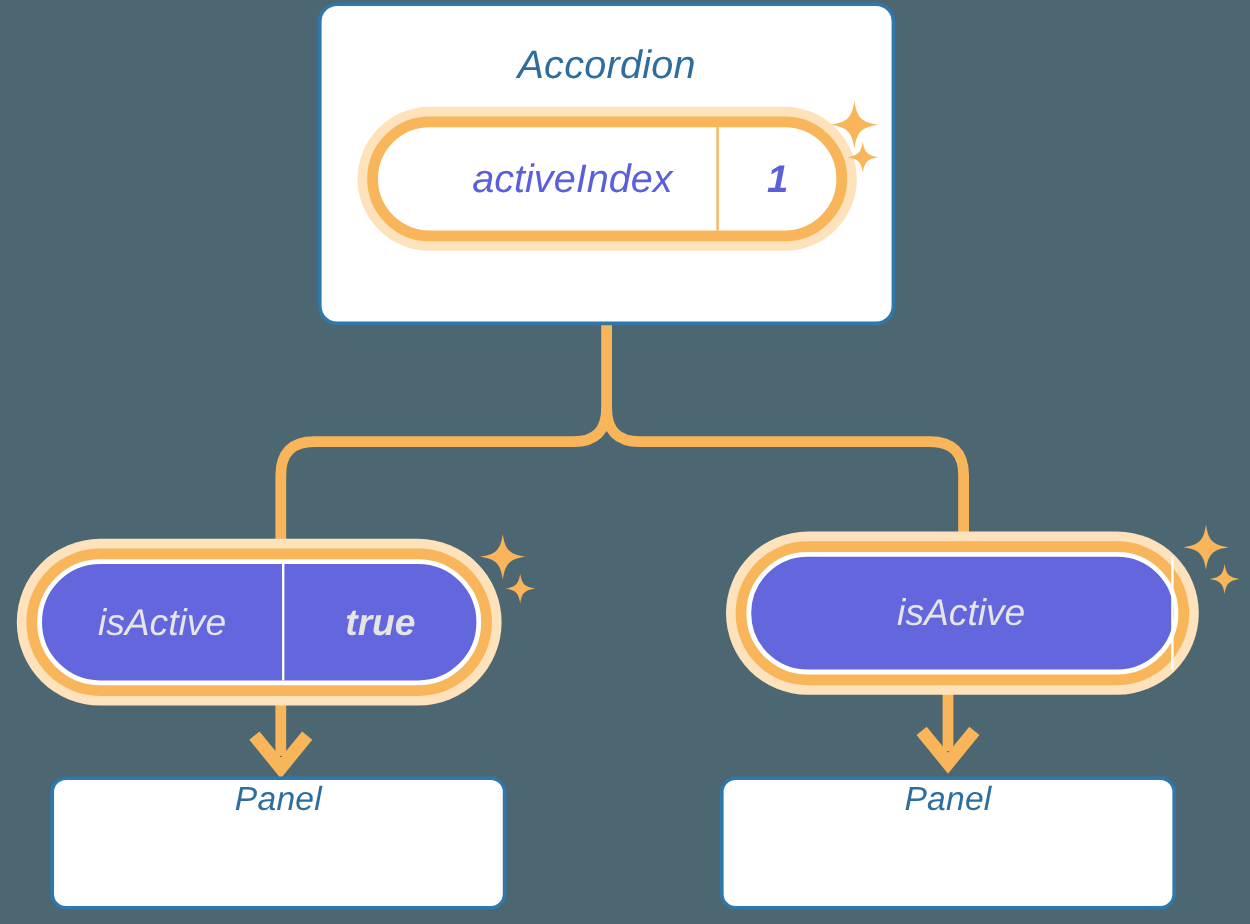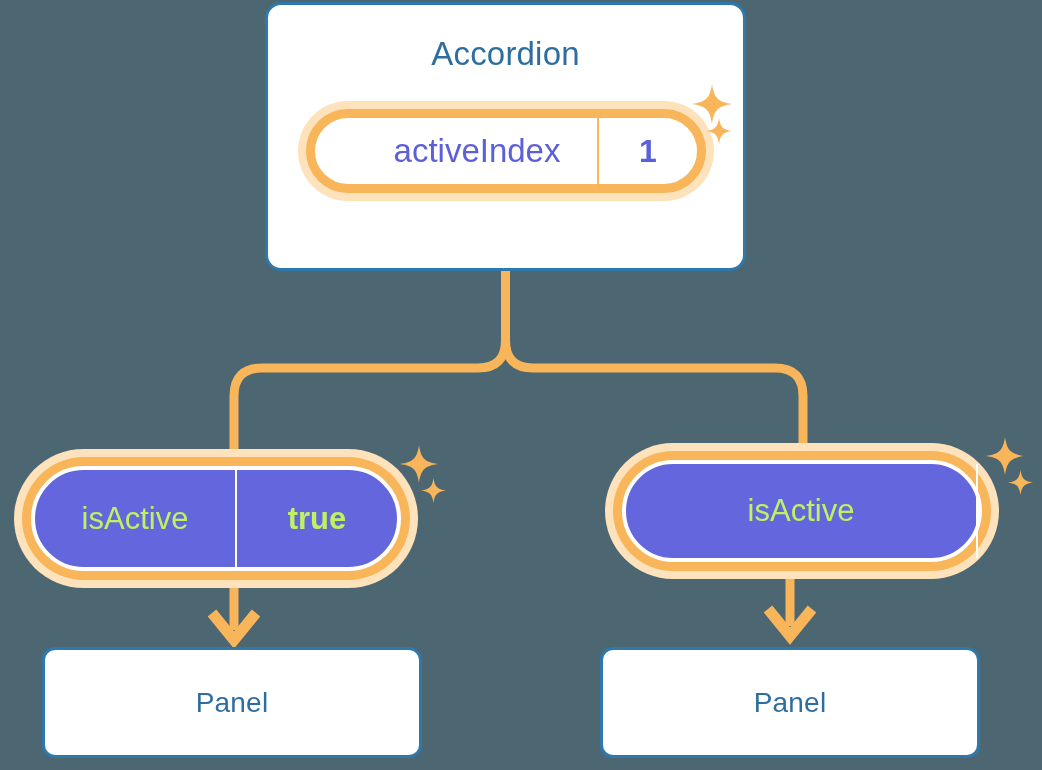--- a/index.html
+++ b/index.html
@@ -10,20 +10,21 @@
     width: 1042px;
     height: 770px;
     background: #4c6772;
     font-family: "Liberation Sans", sans-serif;
     overflow: hidden;
   }
   #stage {
     position: relative;
     width: 1042px;
     height: 770px;
+    font-style: italic;
   }
 
   
   #wires {
     position: absolute;
     left: 0; top: 0;
     width: 1042px; height: 770px;
     z-index: 1;
   }
 
@@ -53,21 +54,20 @@
     margin-top: 30px;
     font-size: 33px;
   }
 
   .panel-card {
     top: 647px;
     width: 380px;
     height: 111px;
     border-radius: 13px;
     display: flex;
-    align-items: center;
     justify-content: center;
   }
   #panel-left  { left: 42px; }
   #panel-right { left: 600px; }
   .panel-card .card-title {
     font-size: 28px;
   }
 
   
   .pill {
@@ -76,23 +76,23 @@
     display: flex;
     align-items: stretch;
     border-radius: 999px;
     z-index: 4;
     
   }
 
   
   #pill-active-index {
     left: 306px;
-    top: 109px;
+    top: 97px;
     width: 400px;
-    height: 84px;
+    height: 104px;
     background: #ffffff;
     border: 9px solid #f9b košmar;
     border: 9px solid #f8b55a;
     box-shadow: 0 0 0 8px #fde2bb;
   }
   #pill-active-index .pill-key,
   #pill-active-index .pill-val {
     color: #5b5fd9;
   }
   #pill-active-index .pill-divider {
@@ -100,21 +100,21 @@
   }
 
   
   .pill-purple {
     background: #6366dc;
     border: 4px solid #ffffff;
     box-shadow: 0 0 0 9px #f8b55a, 0 0 0 17px #fde2bb;
   }
   .pill-purple .pill-key,
   .pill-purple .pill-val {
-    color: #bef264;
+    color: #e5e5e5;
   }
   .pill-purple .pill-divider {
     background: #ffffff;
   }
 
   #pill-is-active-false {
     left: 31px;
     top: 466px;
     width: 370px;
     height: 105px;

